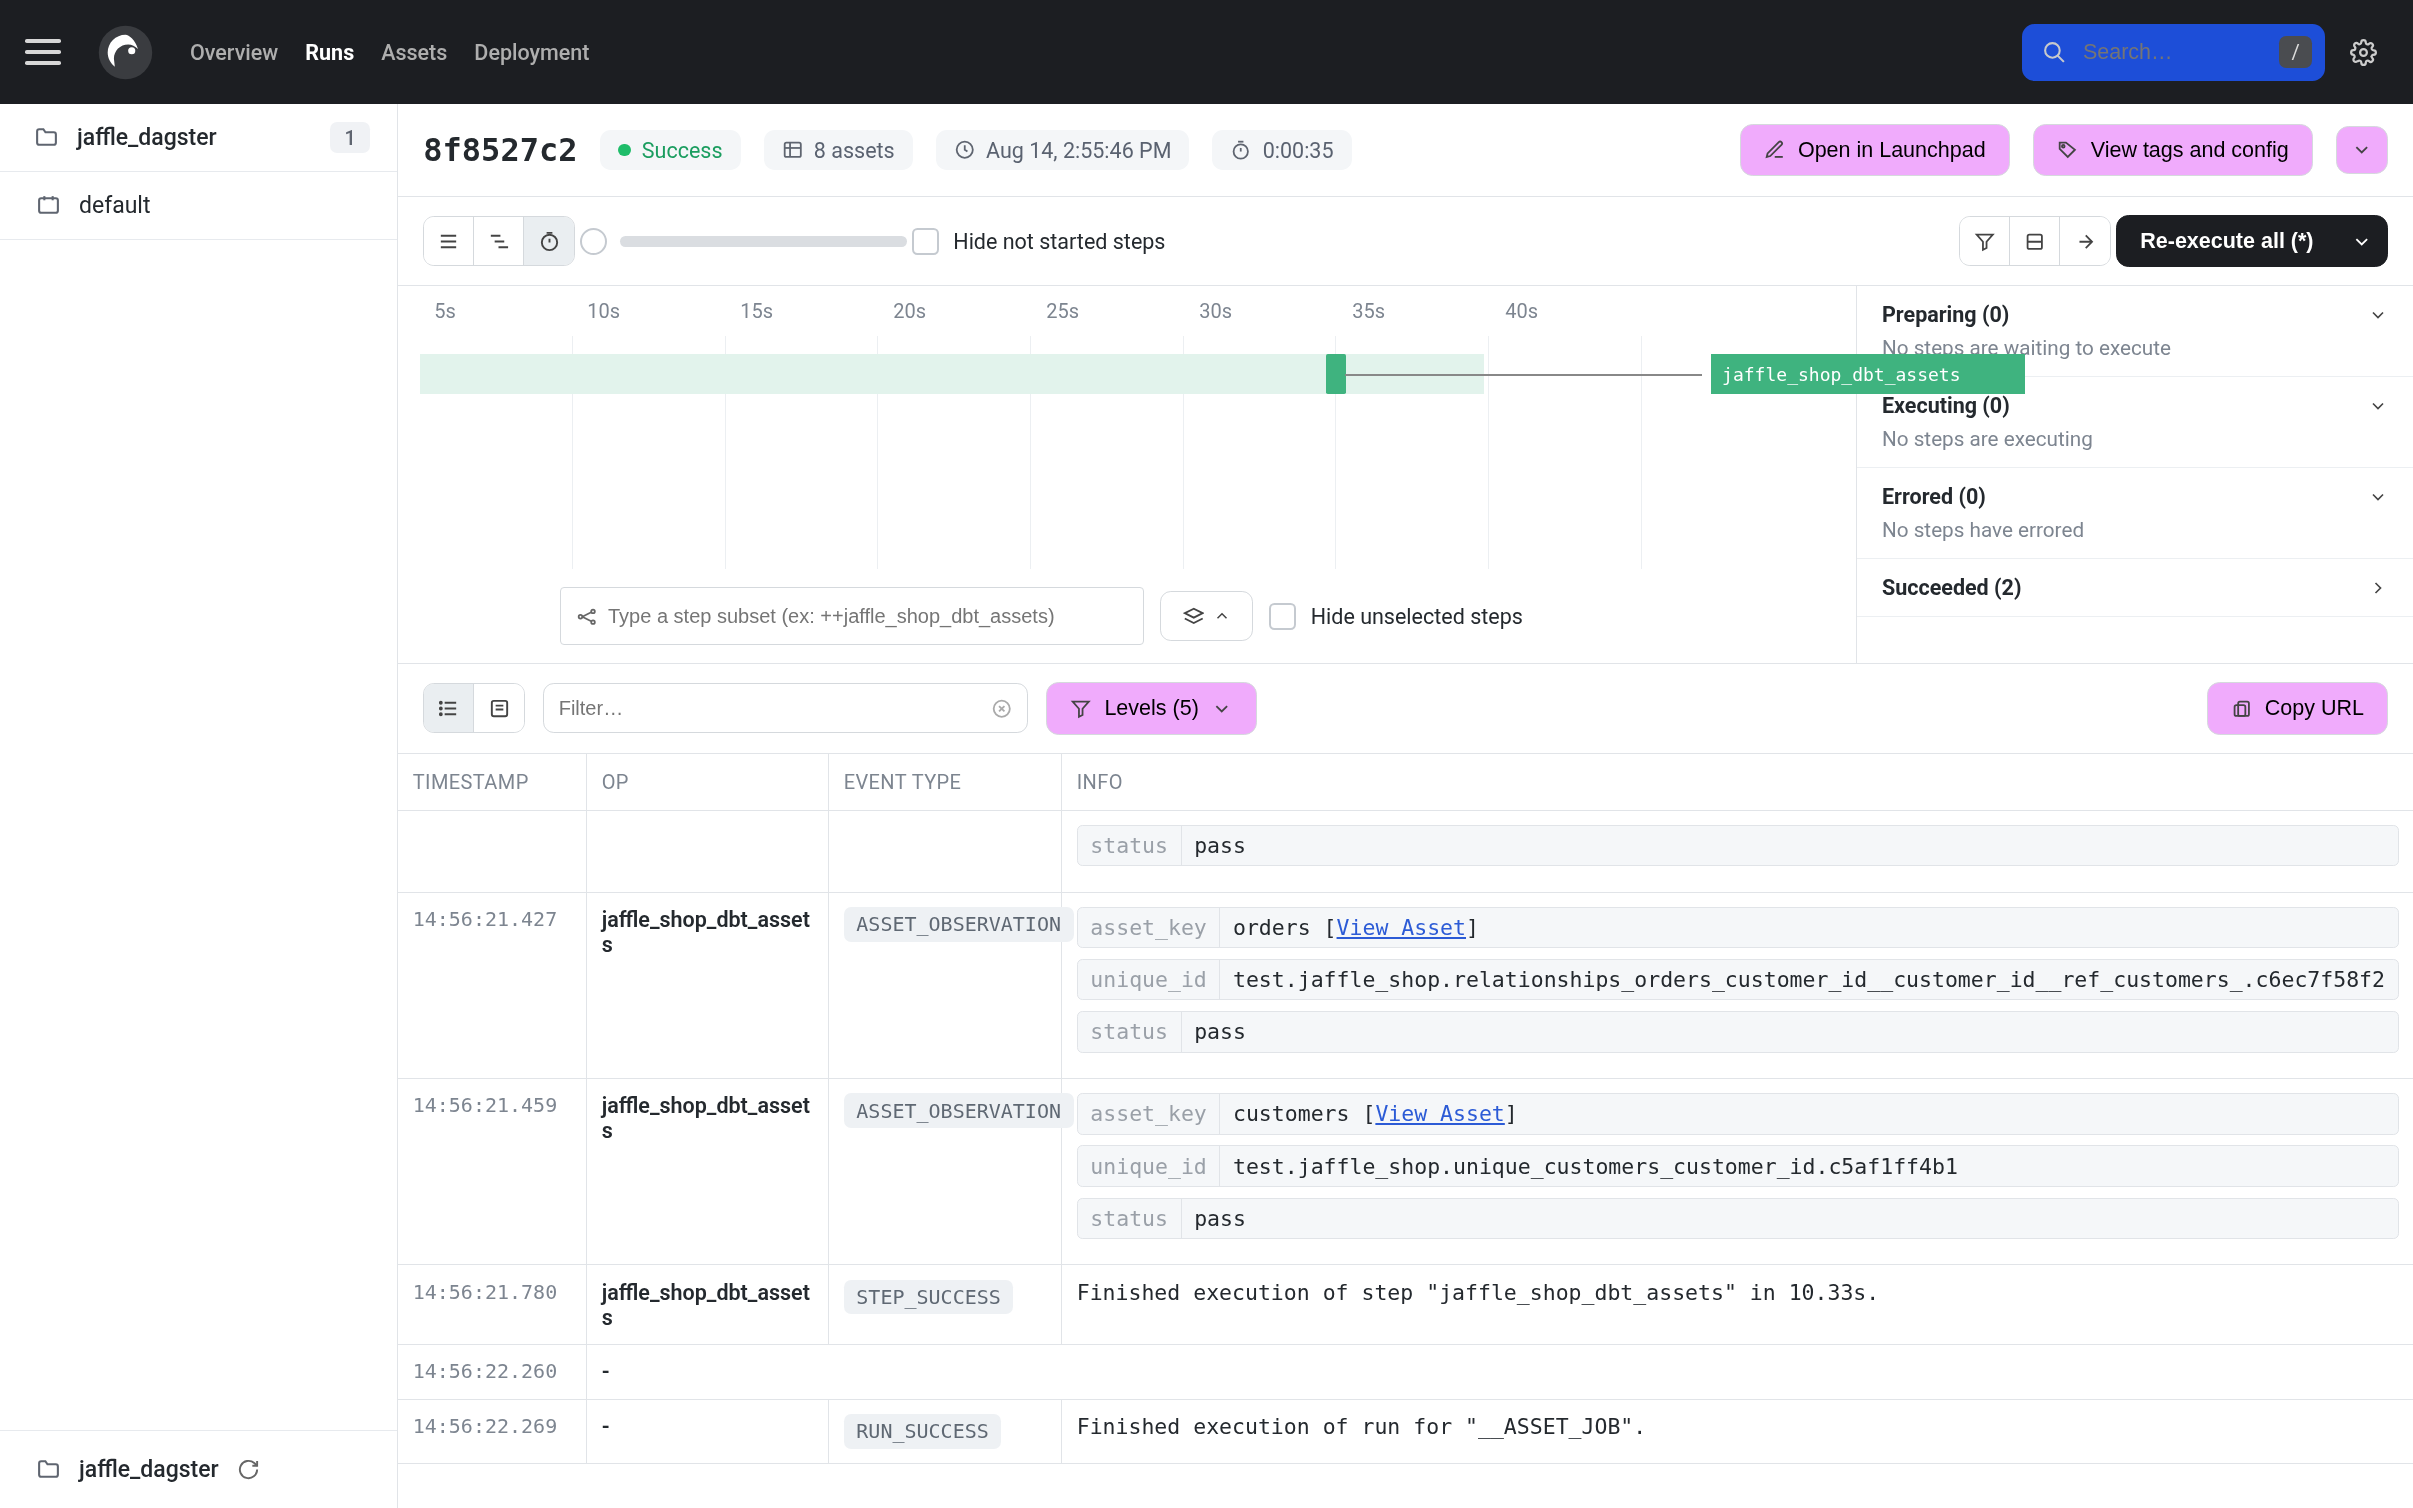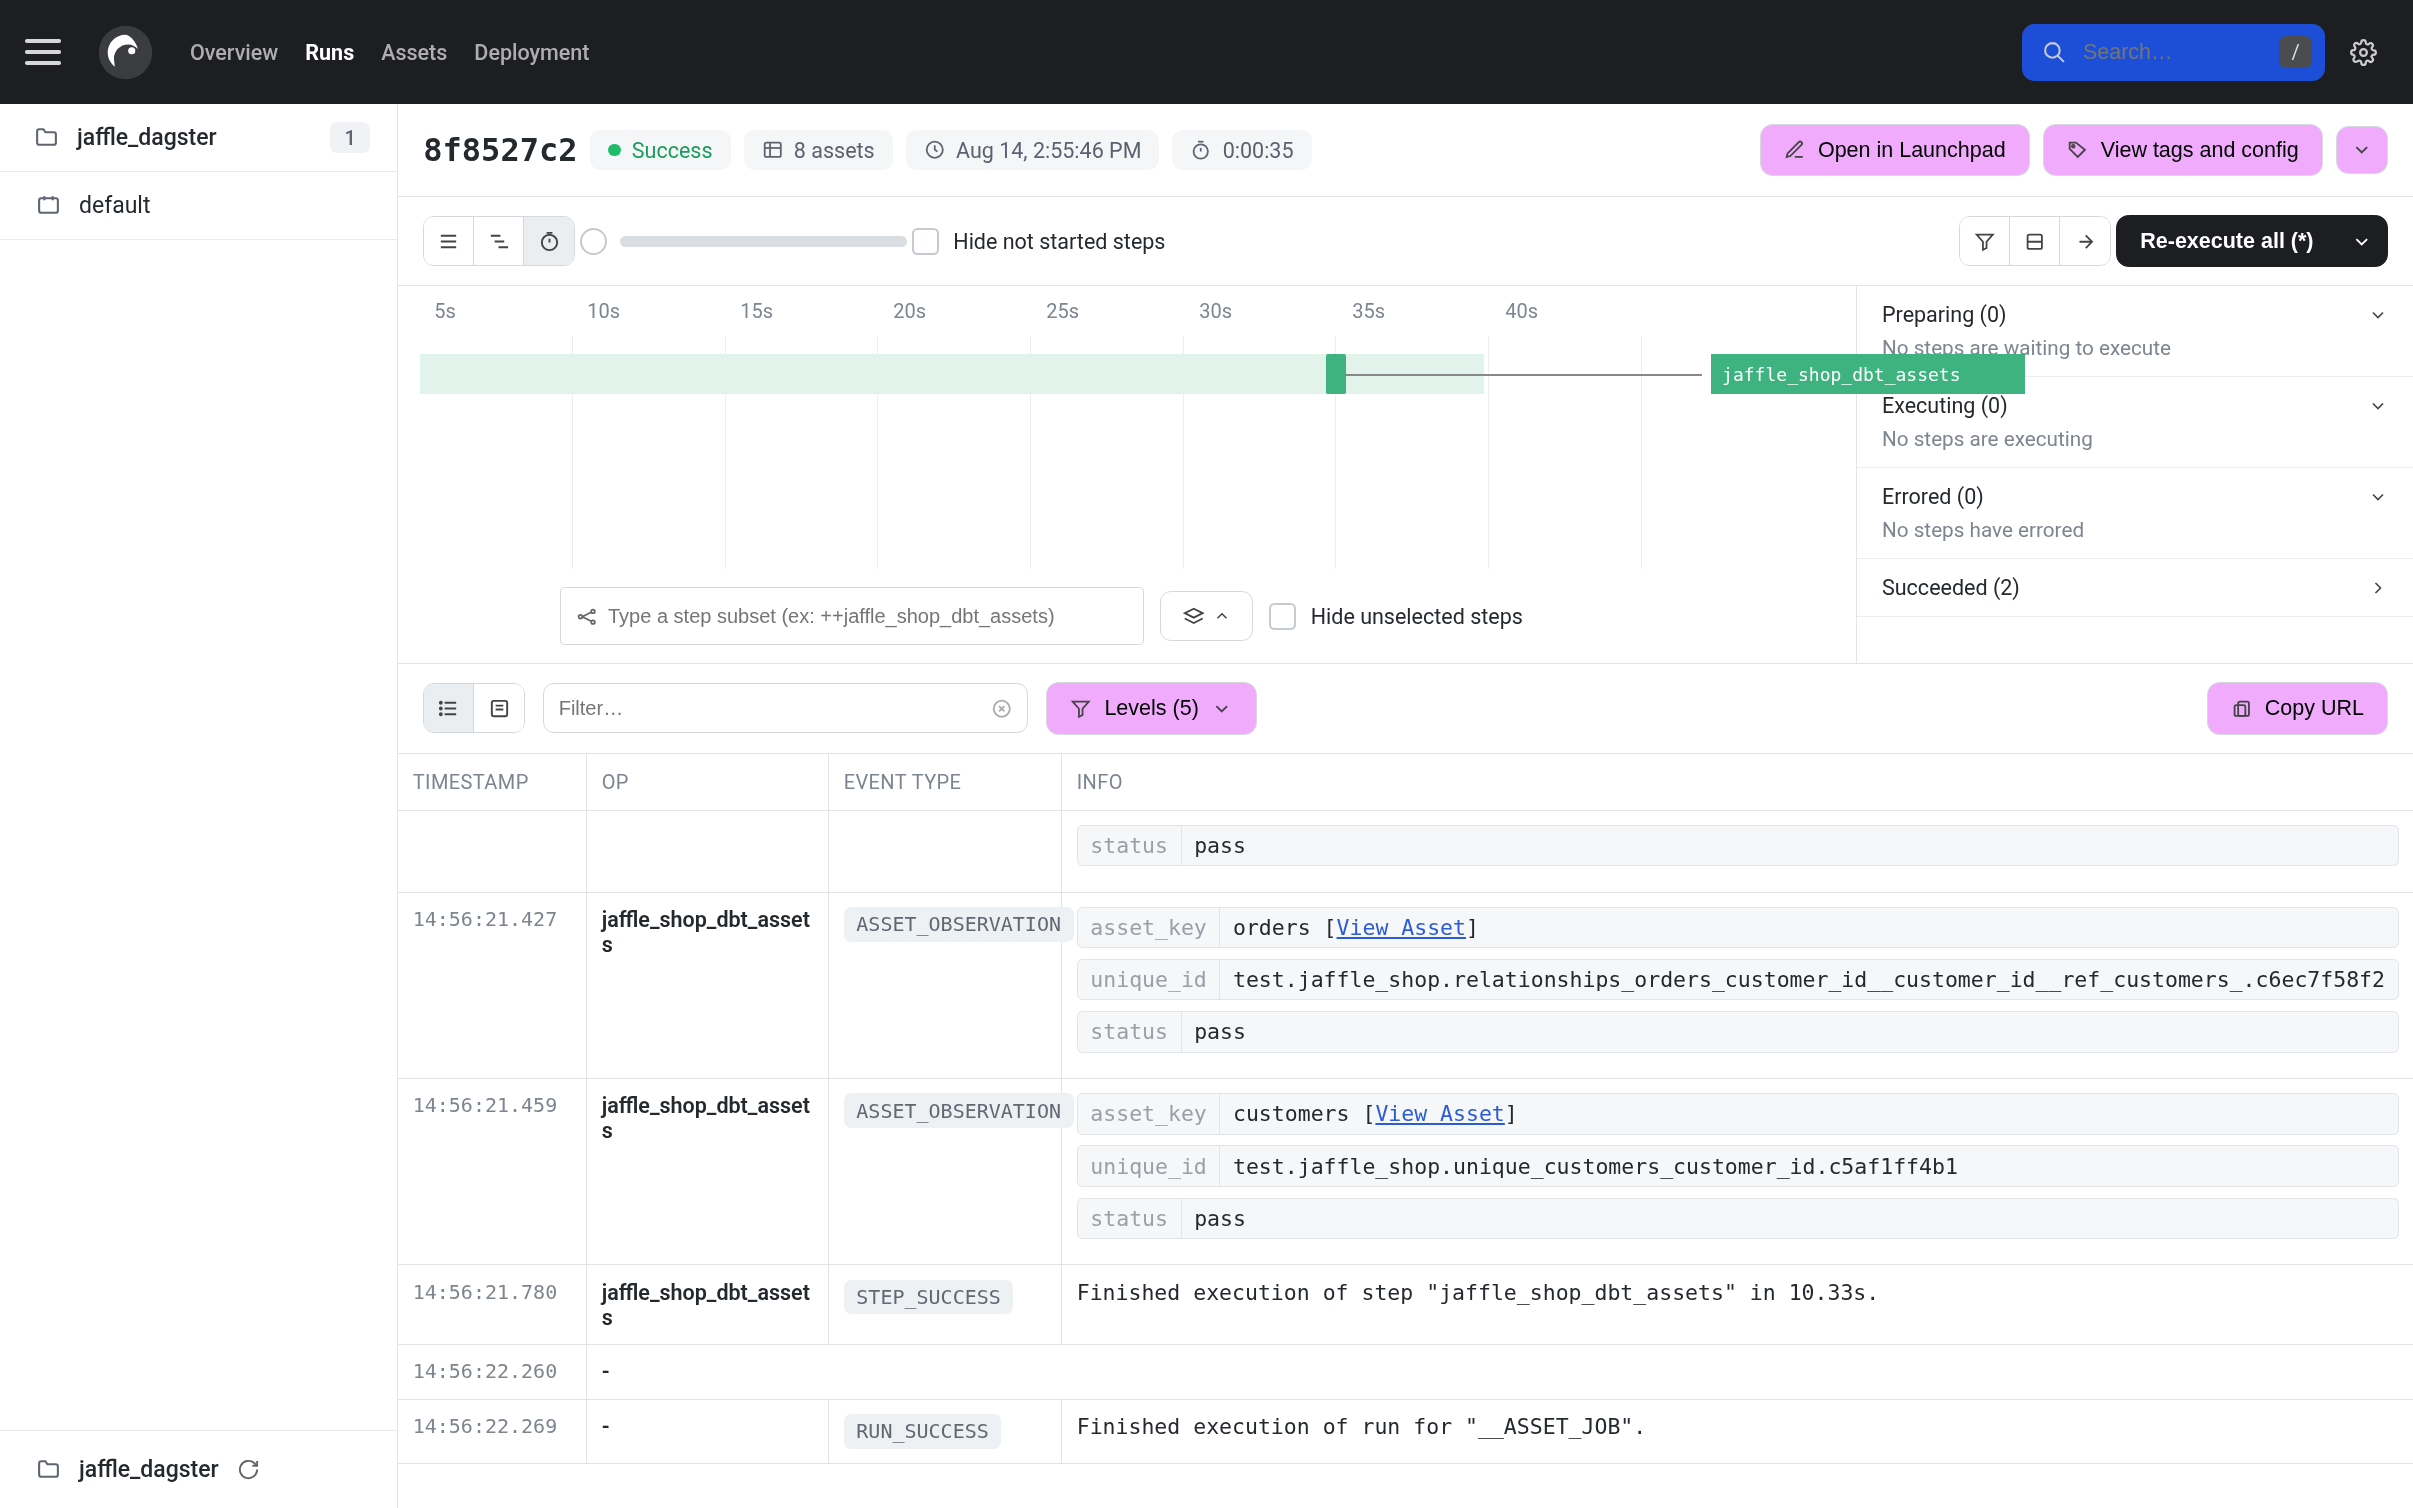--- a/index.html
+++ b/index.html
@@ -31,21 +31,21 @@
   .side-item.sub { padding-left: 36px; font-weight: 400; }
   .sidebar-spacer { flex: 1; }
   .side-footer { display: flex; align-items: center; gap: 18px; padding: 25px 36px; border-top: 0.9px solid #e7eaee; font-size: 23px; font-weight: 500; }
   .side-footer .icn { width: 25px; height: 25px; }
   .side-footer .reload { width: 23px; height: 23px; cursor: pointer; color: #666; }
 
   
   .main { flex: 1; display: flex; flex-direction: column; }
 
   
-  .run-header { display: flex; align-items: center; gap: 13px; padding: 20px 25px; border-bottom: 0.9px solid #e1e4e8; }
+  .run-header { display: flex; align-items: center; gap: 23px; padding: 20px 25px; border-bottom: 0.9px solid #e1e4e8; }
   .run-id { font-size: 32px; font-weight: 600; }
   .pill { display: inline-flex; align-items: center; gap: 10.8px; background: #f4f6f8; color: #5a6270; border-radius: 10.8px; padding: 7.2px 18px; font-size: 21.5px; }
   .pill.success { color: #1a9d5f; }
   .dot.success { width: 12.6px; height: 12.6px; border-radius: 50%; background: #1fbd6a; }
   .pill svg { width: 21.5px; height: 21.5px; }
   .rh-spacer { flex: 1; }
   .btn { display: inline-flex; align-items: center; gap: 12.6px; background: #f0abfc; border: 1.8px solid #d5d9dd; border-radius: 12.6px; padding: 12.6px 23px; font-size: 21.5px; cursor: pointer; }
   .btn.primary { background: #1c1e22; color: #fff; border-color: #1c1e22; font-weight: 600; }
   .btn svg { width: 21.5px; height: 21.5px; }
   .btn.icn-only { padding: 12.6px 14.4px; }
@@ -76,21 +76,21 @@
   .gantt-canvas .line { position: absolute; top: 38px; left: 947px; width: 357px; height: 1.8px; background: #888; }
   .gantt-canvas .step-bar { position: absolute; top: 18px; left: 1313px; width: 314px; height: 40px; background: #3fb37f; color: #fff; display: flex; align-items: center; padding: 0 10.8px; font-size: 18px; }
   .gantt-canvas .grid-v { position: absolute; top:0; bottom:0; border-left: 0.9px solid #eceff2; }
   .gantt-footer { display: flex; align-items: center; gap: 16px; padding: 18px 162px 18px 162px; }
   .subset-input { flex: 0 0 584px; display: flex; align-items: center; gap: 10.8px; border: 1.8px solid #d5d9dd; border-radius: 4px; height: 58px; padding: 0 14.4px; }
   .subset-input input { border: none; outline: none; width: 100%; font-size: 20px; color: #7d8590; }
   .layer-btn { border: 1.8px solid #d5d9dd; border-radius: 10.8px; height: 50px; width: 93px; display: flex; align-items: center; justify-content: center; gap: 9px; background:#fff; cursor:pointer; }
 
   .status-panel { width: 557px; border-left: 0.9px solid #e1e4e8; }
   .status-sec { padding: 16px 25px; border-bottom: 0.9px solid #eceff2; }
-  .status-head { display: flex; align-items: center; font-weight: 400; cursor: pointer; }
+  .status-head { display: flex; align-items: center; font-weight: 700; cursor: pointer; }
   .status-head .chev { margin-left: auto; }
   .status-body { color: #7d8590; padding-top: 9px; font-size: 20.7px; }
 
   
   .log-toolbar { display: flex; align-items: center; gap: 18px; padding: 18px 25px; }
   .filter-input { flex: 0 0 485px; display: flex; align-items: center; border: 1.8px solid #d5d9dd; border-radius: 10.8px; height: 50px; padding: 0 14.4px; }
   .filter-input input { border: none; outline: none; width: 100%; font-size: 20px; }
 
   
   .log-table { flex: 1; overflow: auto; border-top: 0.9px solid #e1e4e8; }

